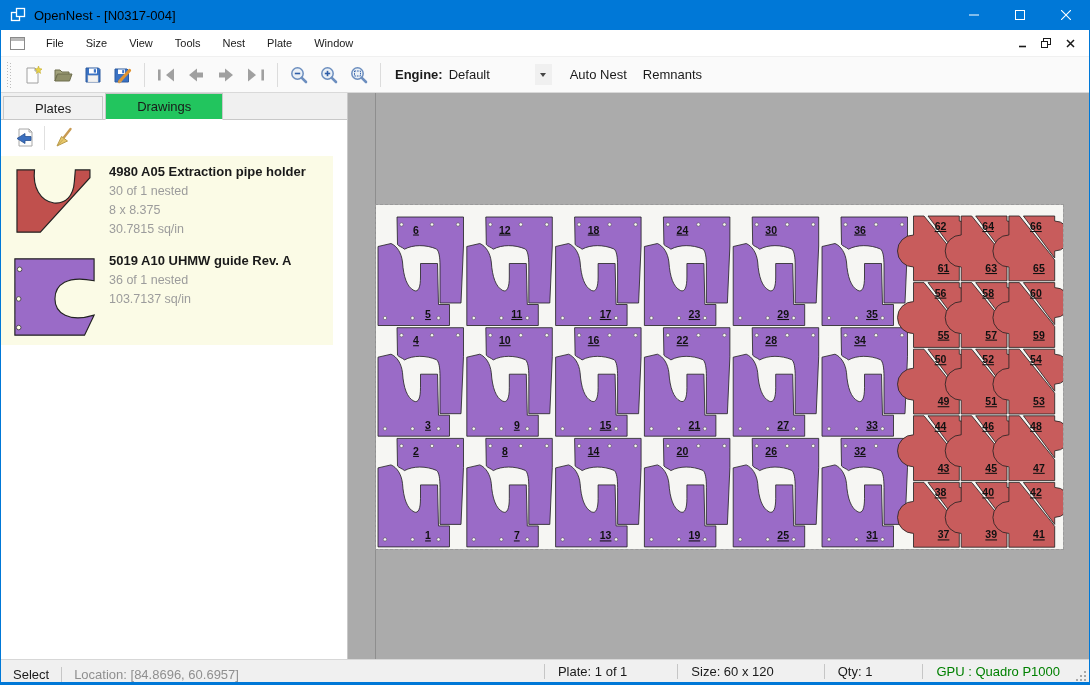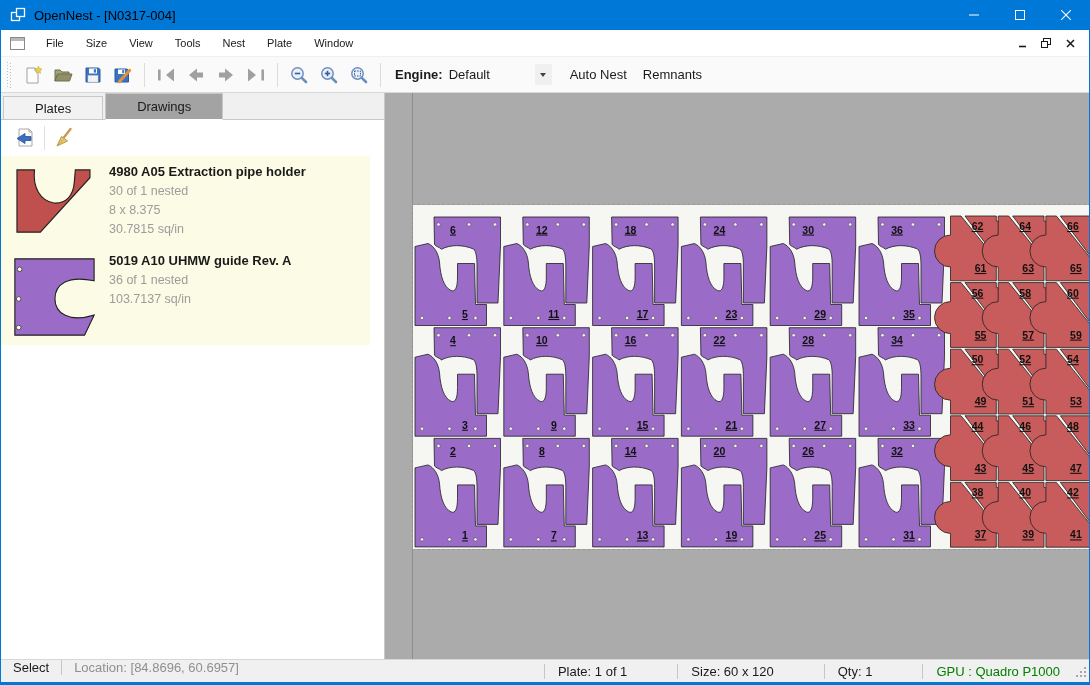--- a/index.html
+++ b/index.html
@@ -29,42 +29,42 @@
     background-size:1px 100%,1px 100%;background-position:0 0,3px 1px;background-repeat:no-repeat;}
   .tb-btn{width:30px;height:28px;display:flex;align-items:center;justify-content:center;border-radius:2px;}
   .tb-sep{width:1px;height:24px;background:#dcdcdc;margin:0 6px;}
   .engine-label{font-size:13px;font-weight:bold;color:#1a1a1a;margin:0 6px 0 8px;}
   .engine-value{font-size:13px;color:#1a1a1a;width:86px;}
   .combo-arrow-btn{width:17px;height:21px;background:#f0f0f0;display:flex;align-items:center;justify-content:center;margin-right:10px;}
   .combo-arrow{width:0;height:0;border-left:3.5px solid transparent;border-right:3.5px solid transparent;border-top:4px solid #444;}
   .tb-text-btn{font-size:13px;color:#1a1a1a;padding:0 8px;height:28px;display:flex;align-items:center;}
   
   .content{flex:1;display:flex;min-height:0;}
-  .sidebar{width:384px;flex:none;background:#fff;display:flex;flex-direction:column;border-right:1px solid #c9c9c9;}
+  .sidebar{width:347px;flex:none;background:#fff;display:flex;flex-direction:column;border-right:1px solid #c9c9c9;}
   .tabstrip{height:27px;background:#f0f0f0;display:flex;align-items:flex-end;flex:none;border-bottom:1px solid #c8c8c8;}
   .tab{height:23px;padding:0 31px;display:flex;align-items:center;font-size:13px;color:#1a1a1a;
     background:#f2f2f2;border:1px solid #c8c8c8;border-bottom:none;margin-left:2px;}
-  .tab.active{height:27px;background:#a3a3a3;position:relative;z-index:2;margin-bottom:-1px;border-bottom:1px solid #fff;}
+  .tab.active{height:27px;background:#22c55e;position:relative;z-index:2;margin-bottom:-1px;border-bottom:1px solid #fff;}
   .panel-toolbar{height:36px;display:flex;align-items:center;background:#fff;flex:none;padding-left:8px;}
   .pt-btn{width:30px;height:28px;display:flex;align-items:center;justify-content:center;}
   .pt-sep{width:1px;height:24px;background:#e0e0e0;margin:0 5px;}
   .drawing-list{flex:1;overflow:hidden;padding-right:14px;}
   .drawing-item{display:flex;background:#fbfbe6;padding:6px 17px 6px 8px;cursor:default;}
   .drawing-thumb{width:100px;flex:none;display:flex;align-items:flex-start;justify-content:flex-start;padding-top:4px;}
   .drawing-text{flex:1;padding-top:2px;}
   .drawing-title{font-size:13px;font-weight:bold;color:#1a1a1a;margin-bottom:3px;}
   .drawing-sub{font-size:12.5px;color:#9c9c9c;line-height:19px;}
   
   .canvas{flex:1;background:#ababab;position:relative;overflow:hidden;}
   .vguide{position:absolute;left:27px;top:0;bottom:0;width:1px;background:#8e8e8e;z-index:1;}
   .plate{position:absolute;left:28px;top:112px;width:687px;height:344px;background:#f6f6f3;
     outline:1px dashed #9a9a9a;z-index:2;}
   .plate svg{display:block;font-family:"Liberation Sans",sans-serif;}
   
-  .statusbar{height:23px;background:#f0f0f0;border-top:1px solid #d7d7d7;display:flex;align-items:flex-start;flex:none;font-size:13px;}
+  .statusbar{height:23px;background:#f0f0f0;border-top:1px solid #d7d7d7;display:flex;align-items:flex-end;flex:none;font-size:13px;}
   .status-mode{padding:0 12px 0 12px;color:#1a1a1a;}
   .status-sep{width:1px;height:15px;background:#c6c6c6;}
   .status-location{padding:0 12px;color:#8f8f8f;}
   .status-right{margin-left:auto;display:flex;align-items:center;height:100%;gap:37px;}
   .status-cell{padding:0 13px;border-left:1px solid #c6c6c6;height:15px;display:flex;align-items:center;color:#1a1a1a;}
   .resize-grip{width:12px;height:12px;margin:6px 2px 0 2px;}
 </style>
 </head>
 <body>
 

